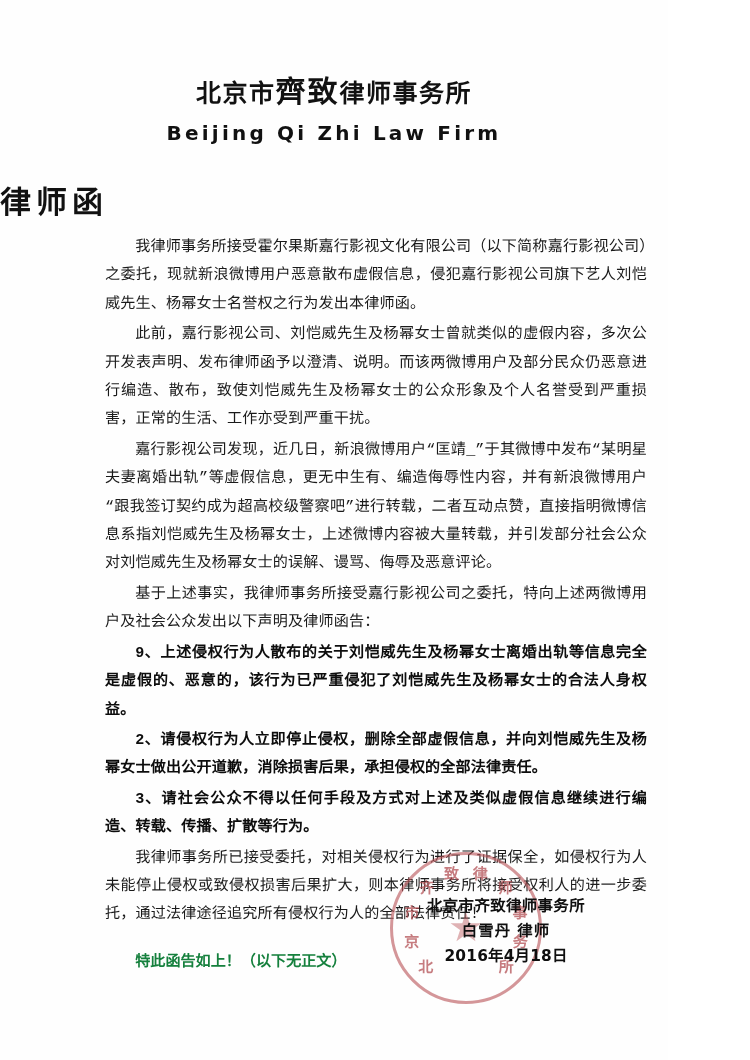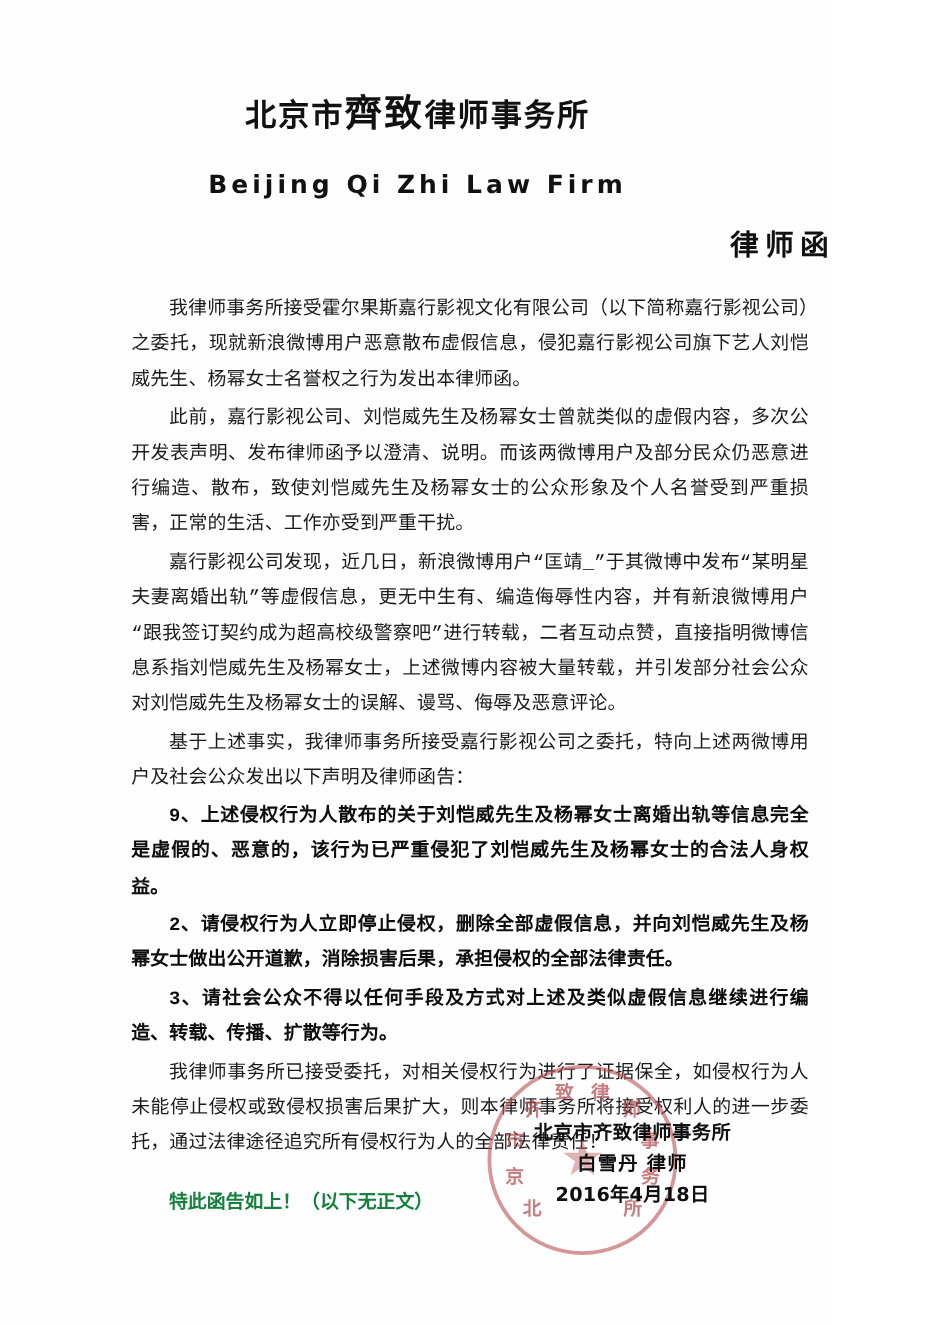--- a/index.html
+++ b/index.html
@@ -33,34 +33,34 @@
     line-height: 1.2;
     color: #111;
     white-space: nowrap;
   }
   .firm-name-cn .accent {
     font-size: 30px;
     font-weight: 700;
     letter-spacing: 2px;
   }
   .firm-name-en {
-    margin-top: 25px;
+    margin-top: 11px;
     font-size: 20px;
     font-weight: 700;
     letter-spacing: 3.2px;
     color: #111;
     white-space: nowrap;
   }
   .doc-title {
     position: absolute;
     top: 177px;
     left: 0;
     right: 0;
-    text-align: right;
-    font-size: 23px;
+    text-align: left;
+    font-size: 31px;
     font-weight: 700;
     letter-spacing: 5px;
     color: #111;
   }
   
   .body-block {
     position: absolute;
     top: 233px;
     left: 105px;
     width: 542px;

